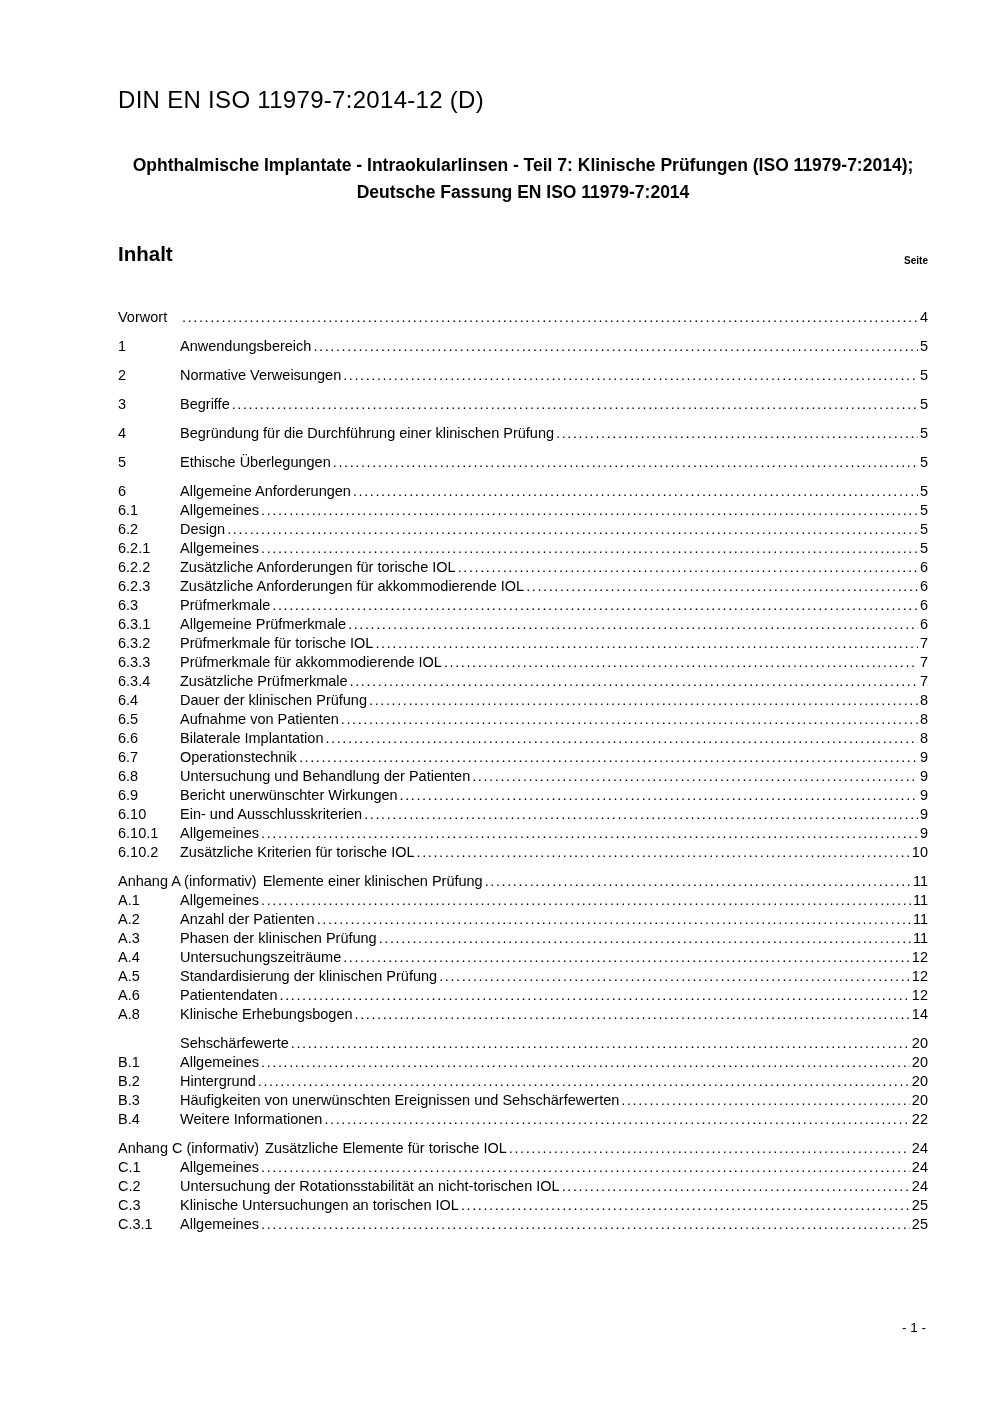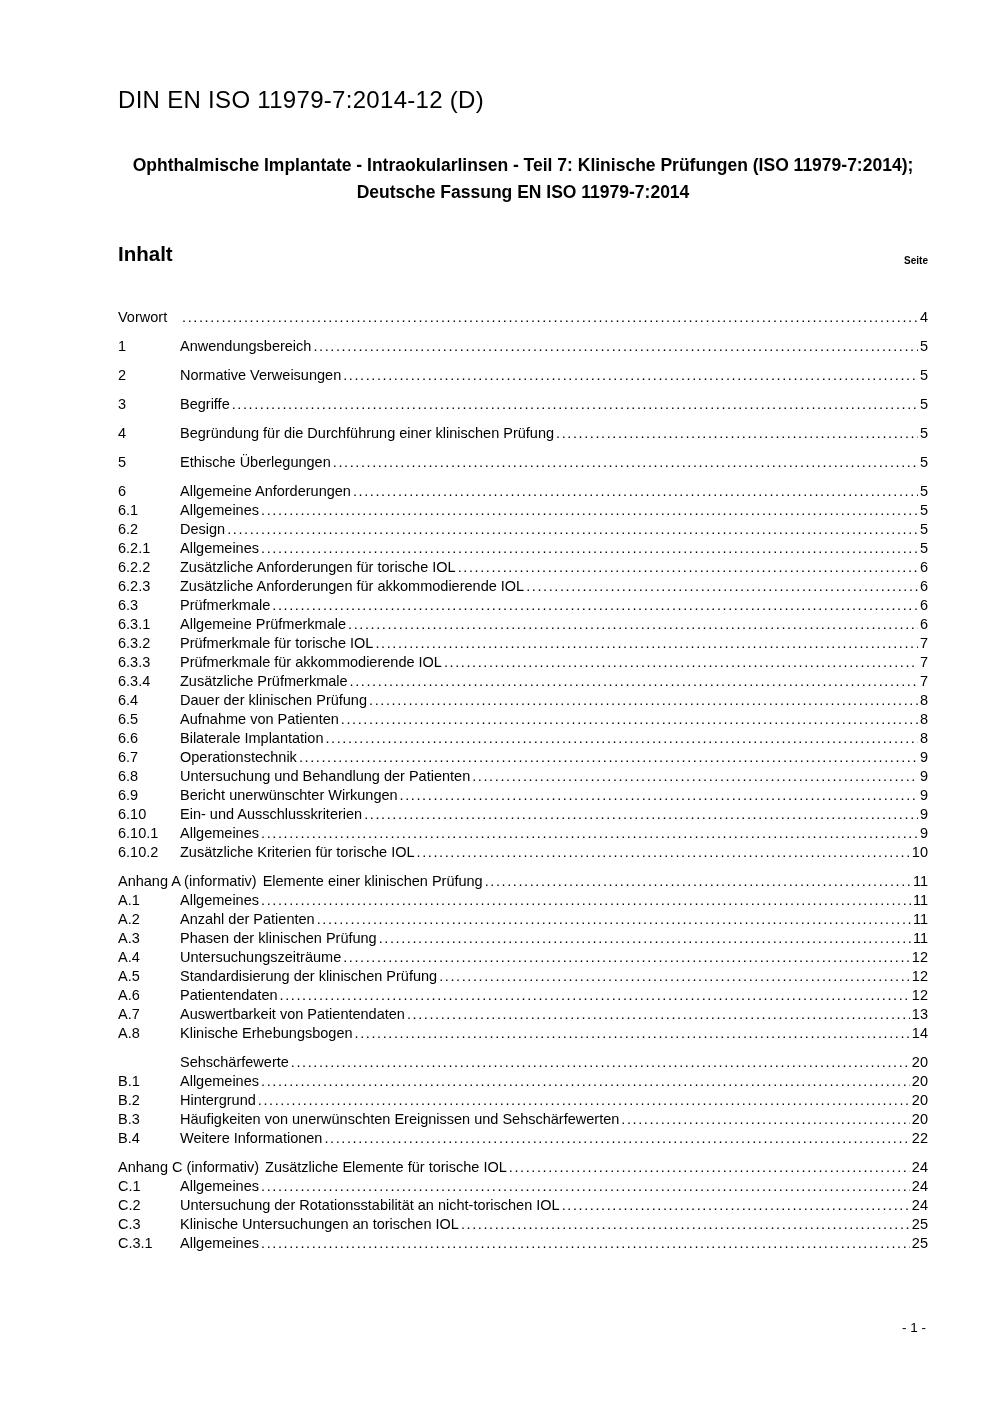--- a/index.html
+++ b/index.html
@@ -292,26 +292,20 @@
           <span class="leader"></span>
           <span class="page">12</span>
         </div>
         <div class="toc-row">
           <span class="num">A.6</span>
           <span class="label">Patientendaten</span>
           <span class="leader"></span>
           <span class="page">12</span>
         </div>
         <div class="toc-row">
-          <span class="num">A.7</span>
-          <span class="label">Auswertbarkeit von Patientendaten</span>
-          <span class="leader"></span>
-          <span class="page">13</span>
-        </div>
-        <div class="toc-row">
           <span class="num">A.8</span>
           <span class="label">Klinische Erhebungsbogen</span>
           <span class="leader"></span>
           <span class="page">14</span>
         </div>
       </div>
       <div class="toc-group">
         <div class="toc-row">
           <span class="num"></span>
           <span class="label">Sehschärfewerte</span>

